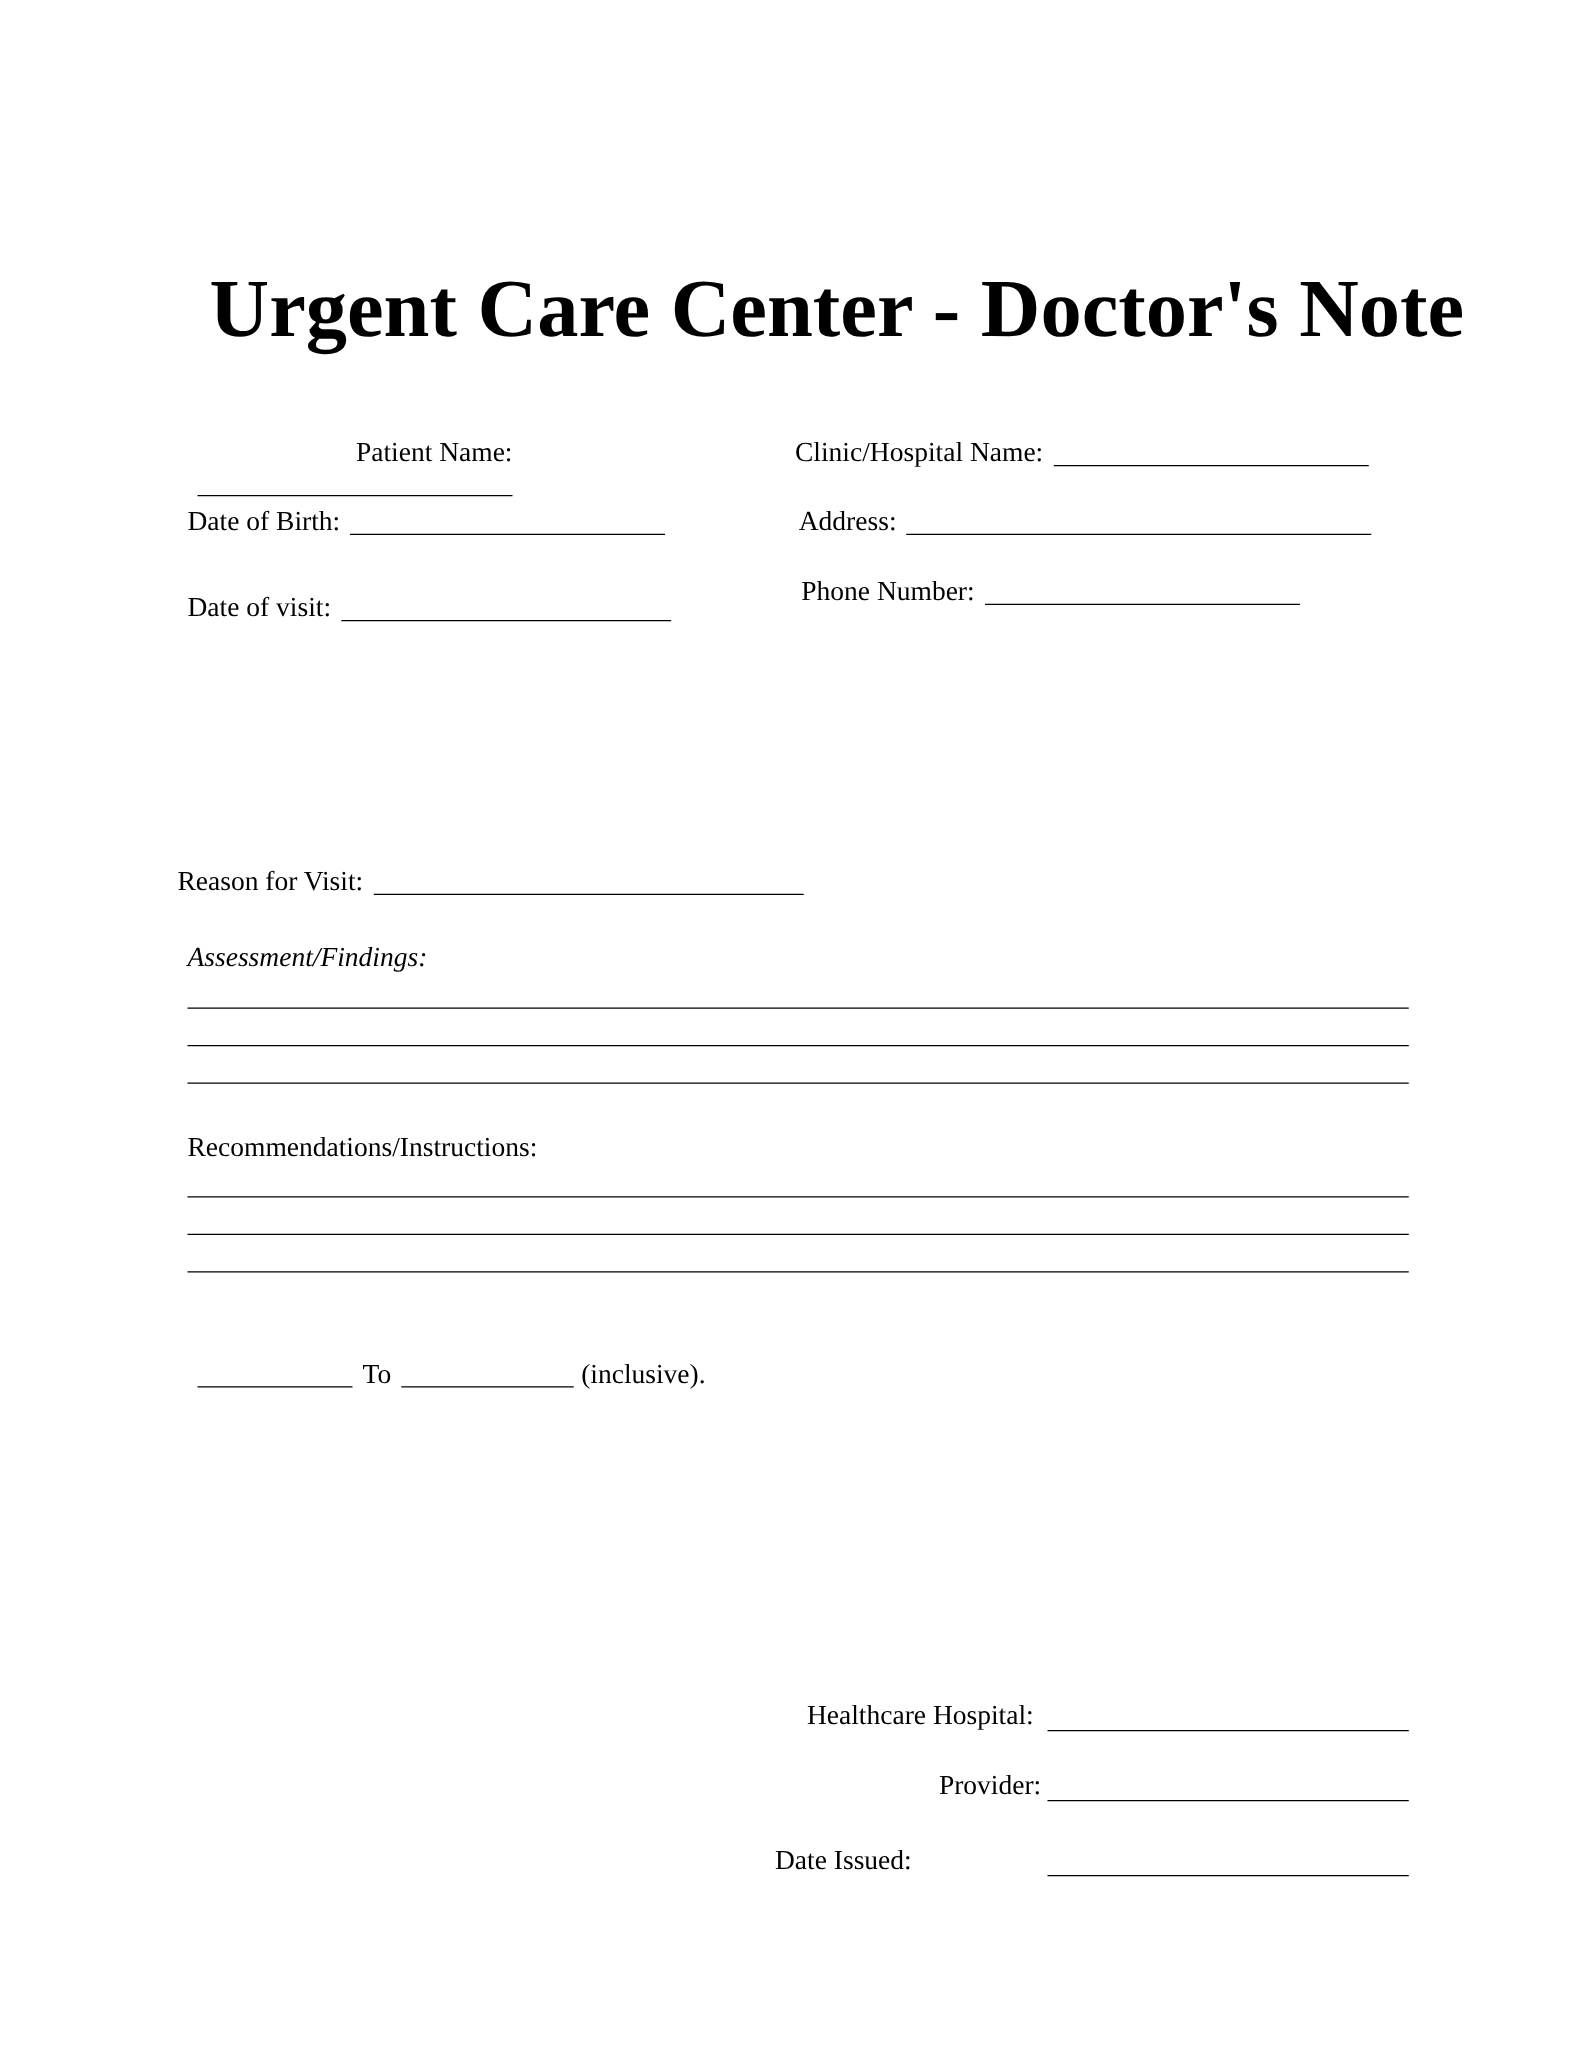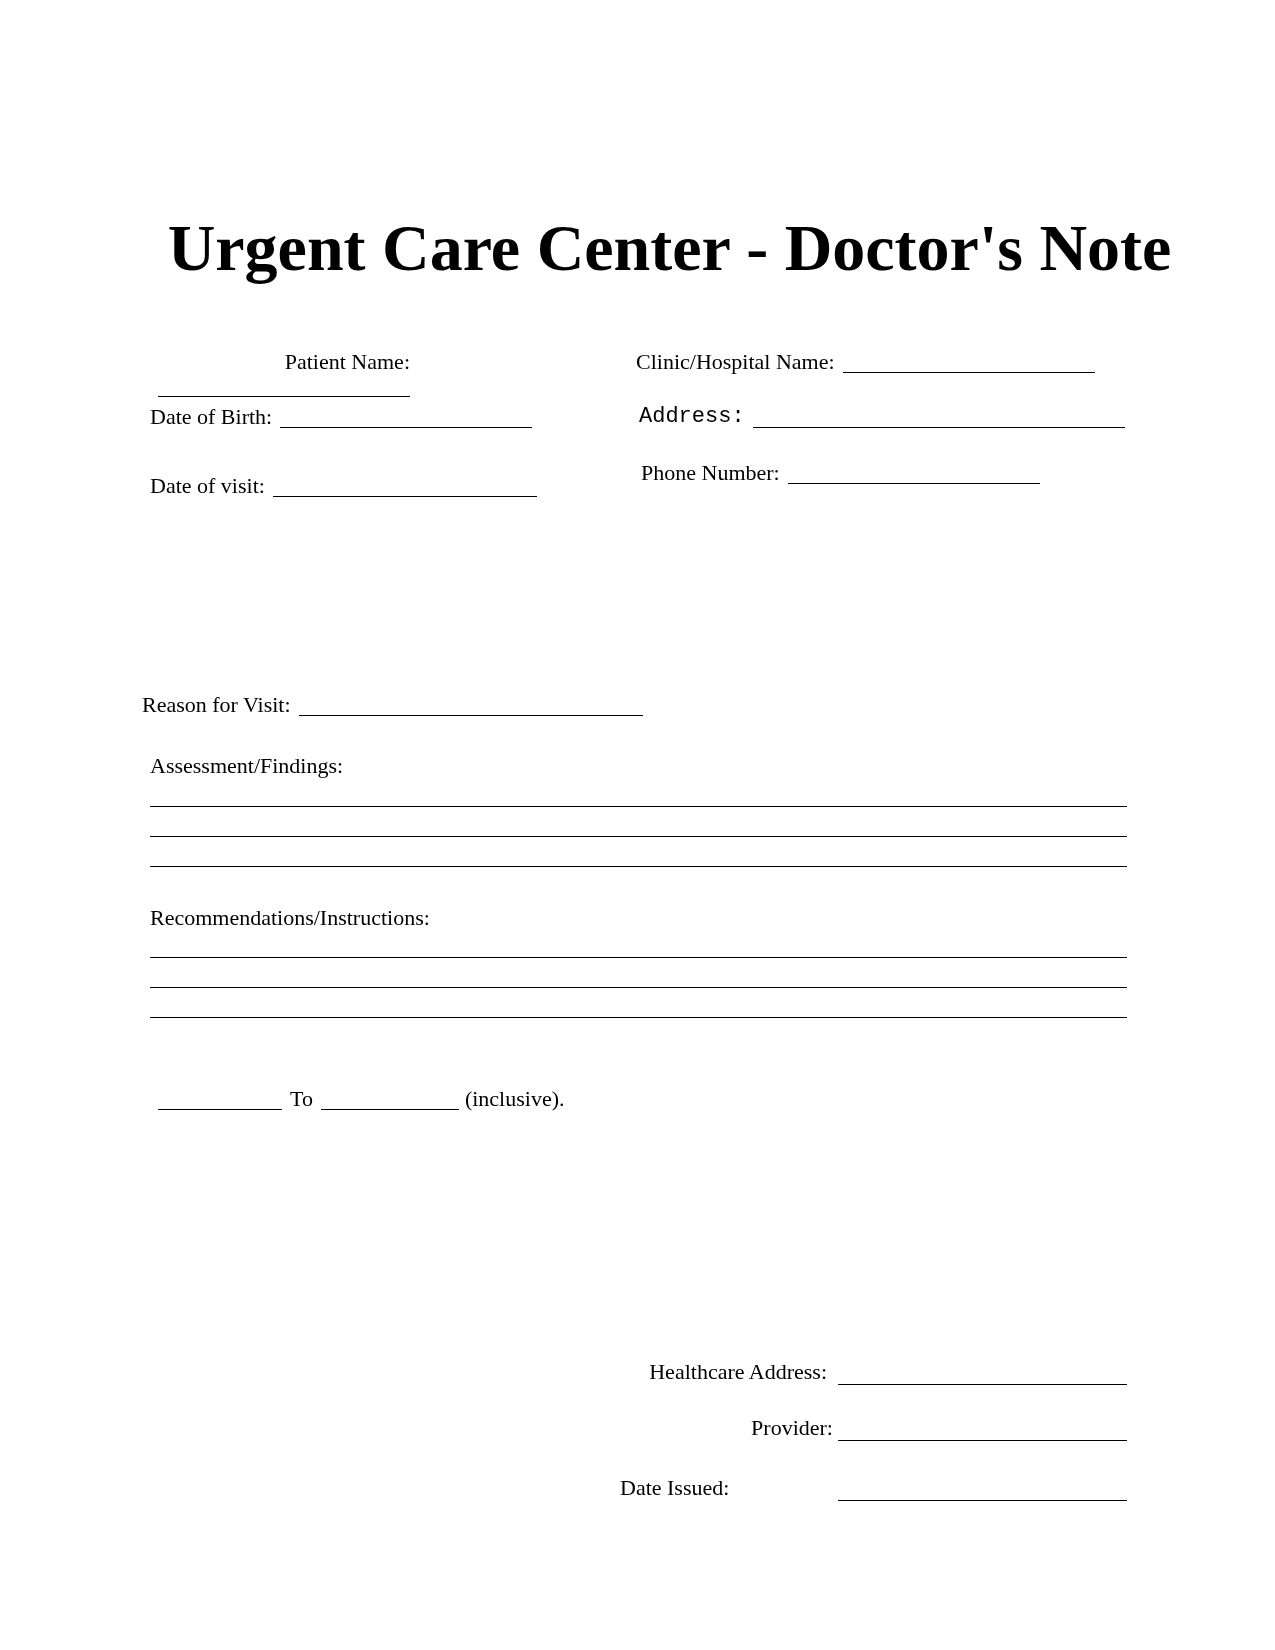--- a/index.html
+++ b/index.html
@@ -27,35 +27,35 @@
 </div>
 <div class="field" style="left:150px; top:472px;align-items:flex-end;">
   <span class="lbl">Date of visit:</span>
   <span class="blank" style="width:264px;"></span>
 </div>
 
 <div class="field" style="left:636px; top:348px;">
   <span class="lbl">Clinic/Hospital Name:</span>
   <span class="blank" style="width:252px;"></span>
 </div>
-<div class="field" style="left:639px; top:403px;font-family:Liberation Mono, monospace;">
+<div class="field" style="left:639px; top:403px;">
   <span class="lbl">Address:</span>
   <span class="blank" style="width:372px;"></span>
 </div>
 <div class="field" style="left:641px; top:459px;">
   <span class="lbl">Phone Number:</span>
   <span class="blank" style="width:252px;"></span>
 </div>
 
 <div class="field" style="left:142px; top:691px;">
   <span class="lbl">Reason for Visit:</span>
   <span class="blank" style="width:344px;"></span>
 </div>
 
-<div class="field" style="left:150px; top:752px;">
+<div class="field" style="left:150px; top:752px;font-style:italic;">
   <span class="lbl">Assessment/Findings:</span>
 </div>
 <div class="rule" style="top:806px;"></div>
 <div class="rule" style="top:836px;"></div>
 <div class="rule" style="top:866px;"></div>
 
 <div class="field" style="left:150px; top:904px;">
   <span class="lbl">Recommendations/Instructions:</span>
 </div>
 <div class="rule" style="top:957px;"></div>
@@ -63,21 +63,21 @@
 <div class="rule" style="top:1017px;"></div>
 
 <div class="field" style="left:150px; top:1085px;">
   <span class="blank" style="width:124px;"></span>
   <span class="lbl" style="margin-left:8px;">To</span>
   <span class="blank" style="width:138px;"></span>
   <span class="lbl" style="margin-left:6px;">(inclusive).</span>
 </div>
 
 <div class="field" style="left:620px; width:207px; top:1358px; justify-content:flex-end;">
-  <span class="lbl">Healthcare Address:</span>
+  <span class="lbl">Healthcare Hospital:</span>
 </div>
 <div class="rule" style="left:838px; width:289px; top:1384px;"></div>
 
 <div class="field" style="left:620px; width:213px; top:1414px; justify-content:flex-end;">
   <span class="lbl">Provider:</span>
 </div>
 <div class="rule" style="left:838px; width:289px; top:1440px;"></div>
 
 <div class="field" style="left:620px; width:213px; top:1474px; font-family:Liberation Serif, serif;">
   <span class="lbl">Date Issued:</span>

